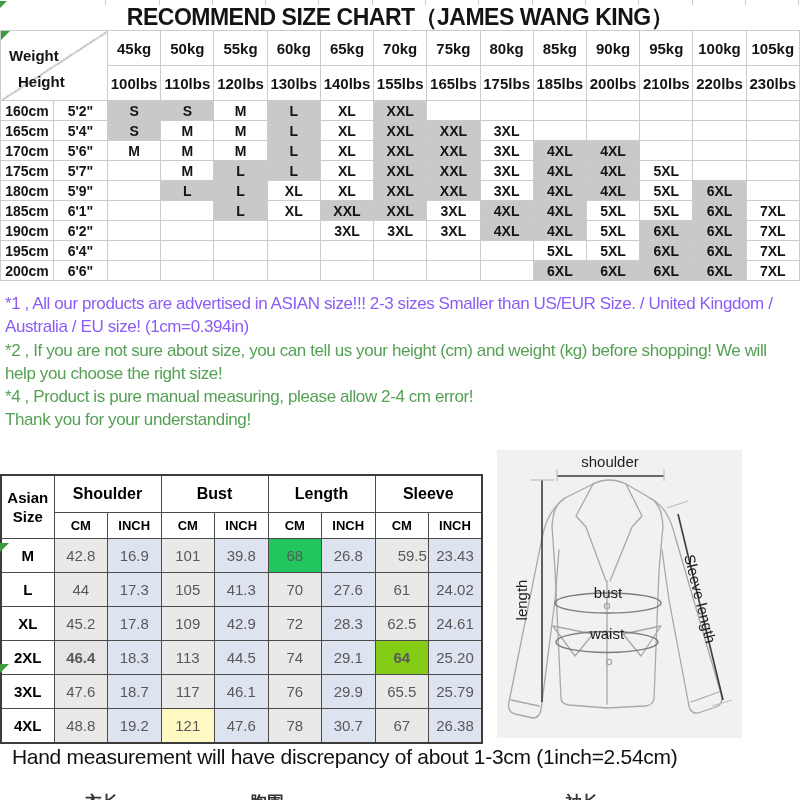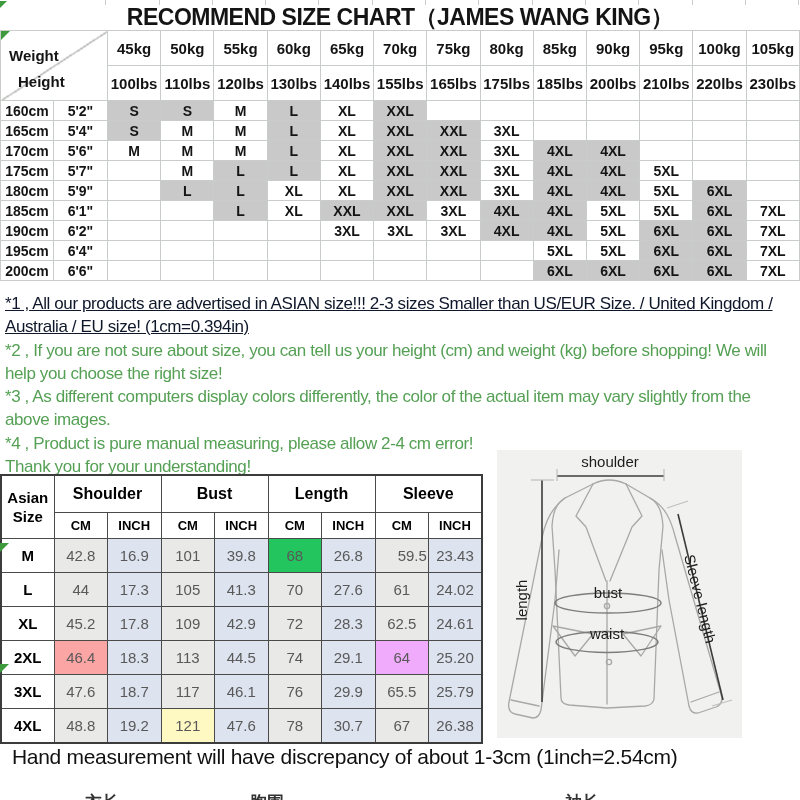--- a/index.html
+++ b/index.html
@@ -256,23 +256,22 @@
             <td style="background: rgb(201, 201, 201);">6XL</td>
             <td style="background: rgb(201, 201, 201);">6XL</td>
             <td style="background: rgb(201, 201, 201);">6XL</td>
             <td>7XL</td>
           </tr>
         </tbody>
     </table>
   </div>
 
   <div class="notes">
-    <p style="color: #0f172a; text-decoration: underline;">*1 , All our products are advertised in ASIAN size!!! 2-3 sizes Smaller than US/EUR Size. / United Kingdom / Australia / EU size! (1cm=0.394in)</p>
+    <p style="color: #8b5cf6;">*1 , All our products are advertised in ASIAN size!!! 2-3 sizes Smaller than US/EUR Size. / United Kingdom / Australia / EU size! (1cm=0.394in)</p>
     <p style="color: rgb(85, 160, 85);">*2 , If you are not sure about size, you can tell us your height (cm) and weight (kg) before shopping! We will help you choose the right size!</p>
-    <p style="color: rgb(85, 160, 85);">*3 , As different computers display colors differently, the color of the actual item may vary slightly from the above images.</p>
     <p style="color: rgb(85, 160, 85);">*4 , Product is pure manual measuring, please allow 2-4 cm error!</p>
     <p style="color: rgb(85, 160, 85);">Thank you for your understanding!</p>
   </div>
 
   <div class="t2wrap">
     <table class="t2">
       <colgroup>
           <col style="width:53px">
         </colgroup>
       <thead id="t2-head">
@@ -326,27 +325,27 @@
             <td class="val" style="background: rgb(221, 227, 239);">17.8</td>
             <td class="val" style="background: rgb(233, 233, 231);">109</td>
             <td class="val" style="background: rgb(221, 227, 239);">42.9</td>
             <td class="val" style="background: rgb(233, 233, 231);">72</td>
             <td class="val" style="background: rgb(221, 227, 239);">28.3</td>
             <td class="val" style="background: rgb(233, 233, 231);">62.5</td>
             <td class="val" style="background: rgb(221, 227, 239);">24.61</td>
           </tr>
           <tr>
             <td class="sizelab">2XL</td>
-            <td class="val" style="background: #fca5a5;">46.4</td>
+            <td class="val" style="background: #e5e5e5; font-weight: bold;">46.4</td>
             <td class="val" style="background: rgb(221, 227, 239);">18.3</td>
             <td class="val" style="background: rgb(233, 233, 231);">113</td>
             <td class="val" style="background: rgb(221, 227, 239);">44.5</td>
             <td class="val" style="background: rgb(233, 233, 231);">74</td>
             <td class="val" style="background: rgb(221, 227, 239);">29.1</td>
-            <td class="val" style="background: #f0abfc;">64</td>
+            <td class="val" style="background: #84cc16; font-weight: bold;">64</td>
             <td class="val" style="background: rgb(221, 227, 239);">25.20</td>
           </tr>
           <tr>
             <td class="sizelab">3XL</td>
             <td class="val" style="background: rgb(233, 233, 231);">47.6</td>
             <td class="val" style="background: rgb(221, 227, 239);">18.7</td>
             <td class="val" style="background: rgb(233, 233, 231);">117</td>
             <td class="val" style="background: rgb(221, 227, 239);">46.1</td>
             <td class="val" style="background: rgb(233, 233, 231);">76</td>
             <td class="val" style="background: rgb(221, 227, 239);">29.9</td>

